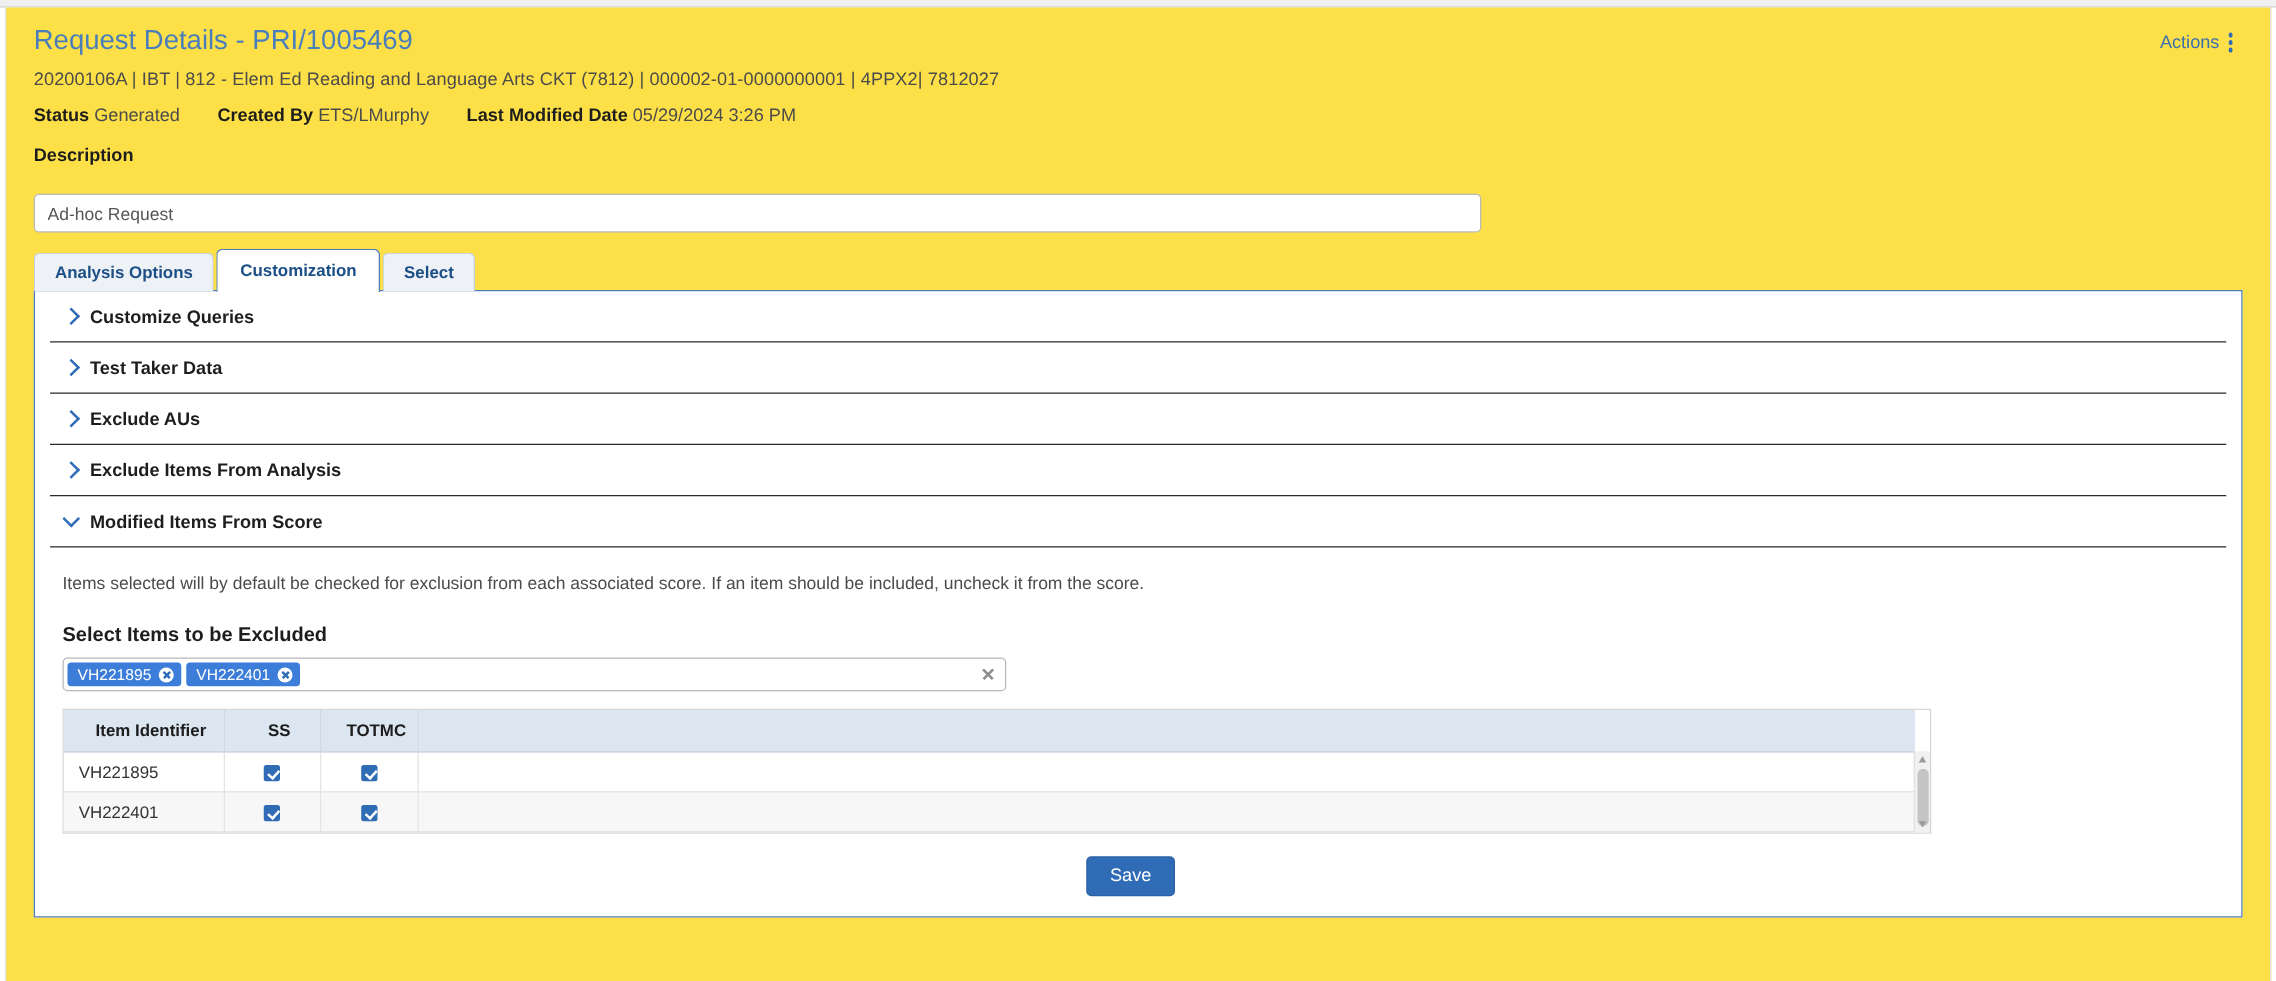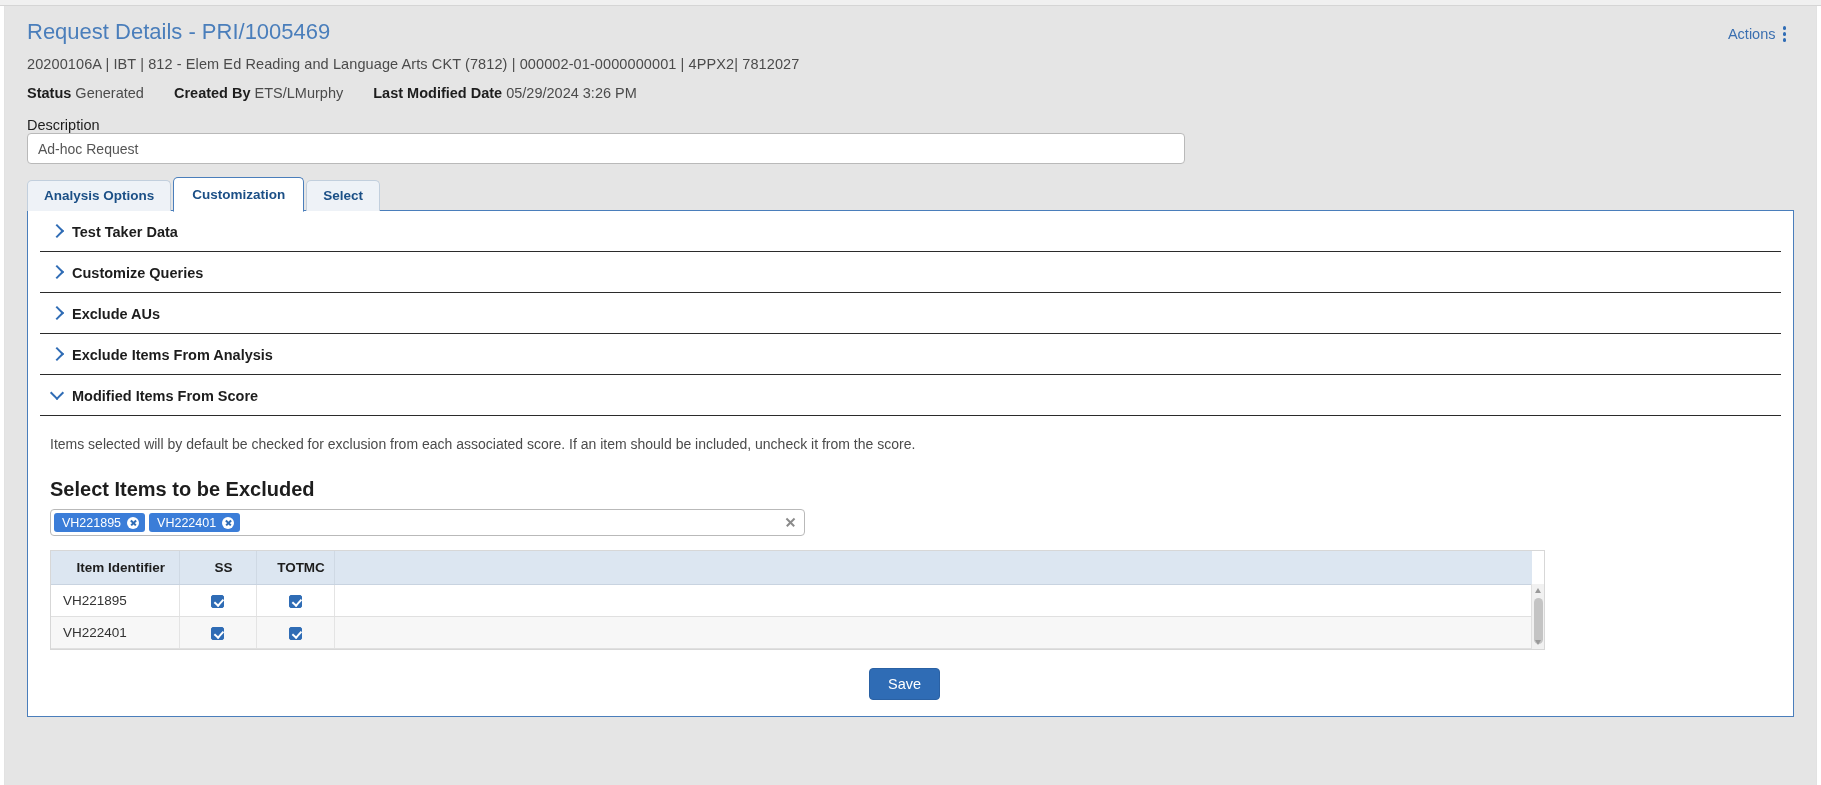--- a/index.html
+++ b/index.html
@@ -19,21 +19,21 @@
   .top-chrome {
     position: absolute; top: 0; left: 0;
     width: 1821px; height: 6px;
     background: #f0f0f0;
     border-bottom: 1px solid #d5d5d5;
   }
   .page-frame {
     position: absolute;
     top: 6px; left: 4px;
     width: 1813px; height: 779px;
-    background: #e5e5e5;
+    background: #fde047;
     border-left: 1px solid #e2e2e2;
     border-right: 1px solid #e2e2e2;
     overflow: hidden;
   }
   .inner {
     padding: 10px 22px 0 22px;
     position: relative;
   }
   
   .header-row {
@@ -72,22 +72,22 @@
   }
   .status-line {
     font-size: 14.5px;
     color: #4b4b4b;
     margin-top: 13px;
   }
   .status-line .lbl { font-weight: bold; color: #1d1d1d; }
   .status-line .sep { display: inline-block; width: 22px; }
   
   .desc-label {
-    font-weight: normal; font-size: 14.5px; color: #1d1d1d;
-    margin-top: 16px; margin-bottom: 0;
+    font-weight: bold; font-size: 14.5px; color: #1d1d1d;
+    margin-top: 16px; margin-bottom: 22px;
   }
   .desc-input {
     display: block;
     width: 1158px; height: 31px;
     border: 1px solid #b9b9b9;
     border-radius: 4px;
     padding: 0 10px;
     font-size: 14px;
     color: #555;
     font-family: "Liberation Sans", sans-serif;
@@ -162,21 +162,21 @@
     transform: rotate(45deg);
     top: -3px;
   }
   
   .acc-body { padding: 0 12px 0 22px; }
   .helper-text {
     font-size: 14px; color: #4b4b4b;
     padding: 20px 0 0 0;
   }
   .field-label {
-    font-size: 20px; font-weight: bold; color: #1d1d1d;
+    font-size: 16px; font-weight: bold; color: #1d1d1d;
     margin-top: 26px; margin-bottom: 8px;
   }
   
   .chip-field {
     width: 755px; height: 27px;
     border: 1px solid #b9b9b9;
     border-radius: 4px;
     background: #fff;
     display: flex; align-items: center;
     padding: 0 4px 0 3px;
@@ -365,28 +365,28 @@
         <div class="tab">
           <span>Select</span>
         </div>
       </div>
 
       <div class="tab-panel">
 
         <div class="acc-item">
           <div class="acc-head">
             <span class="chev"></span>
-            <span class="acc-title">Test Taker Data</span>
+            <span class="acc-title">Customize Queries</span>
           </div>
         </div>
 
         <div class="acc-item">
           <div class="acc-head">
             <span class="chev"></span>
-            <span class="acc-title">Customize Queries</span>
+            <span class="acc-title">Test Taker Data</span>
           </div>
         </div>
 
         <div class="acc-item">
           <div class="acc-head">
             <span class="chev"></span>
             <span class="acc-title">Exclude AUs</span>
           </div>
         </div>
 

